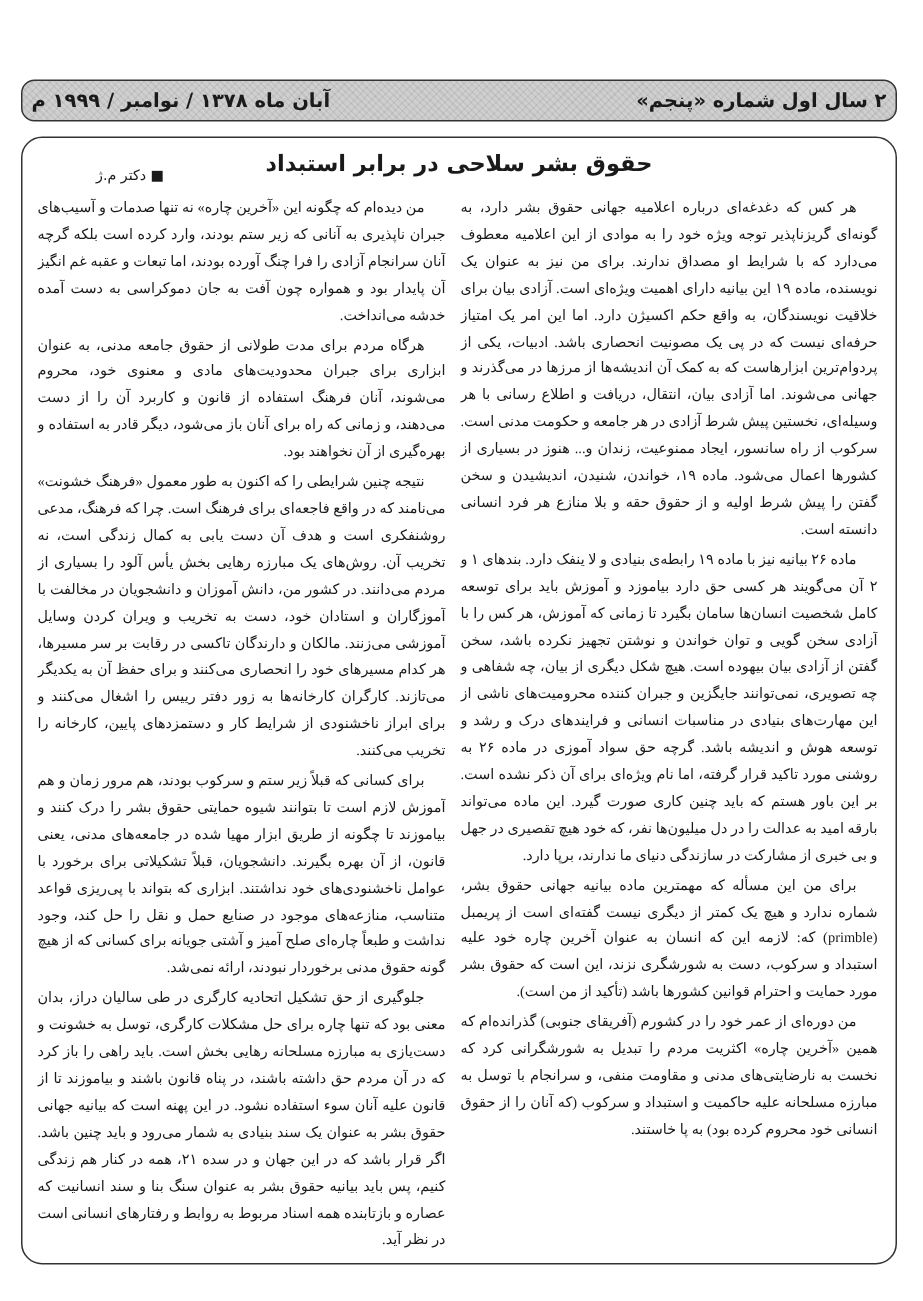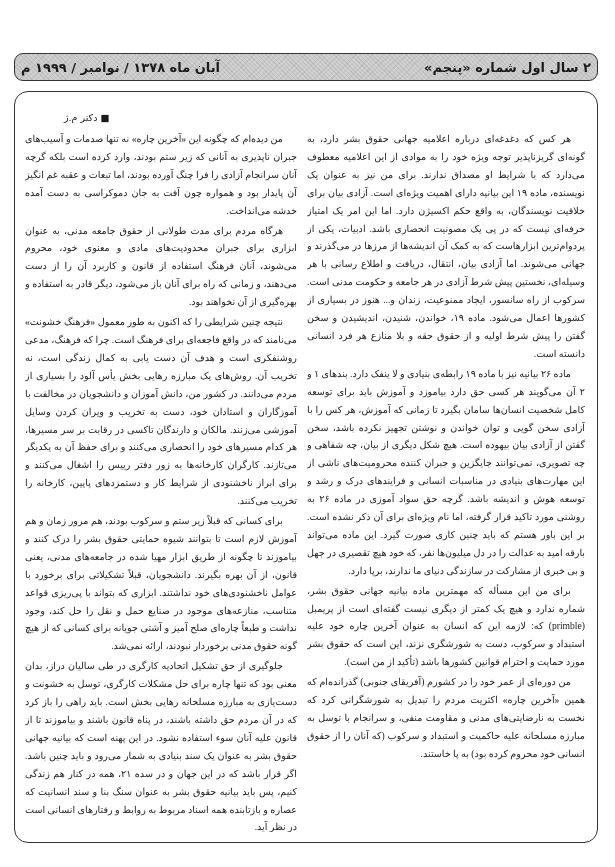--- a/index.html
+++ b/index.html
@@ -46,20 +46,21 @@
 </style>
 </head>
 <body>
 
 <div class="header-band">
   <span>۲ سال اول شماره «پنجم»</span>
   <span>آبان ماه ۱۳۷۸ / نوامبر / ۱۹۹۹ م</span>
 </div>
 
 <div class="article-box">
+  <div class="title">حقوق بشر سلاحی در برابر استبداد</div>
   <div class="author">■ دکتر م.ژ</div>
 
   <div class="col col-right">
     <p>هر کس که دغدغه‌ای درباره اعلامیه جهانی حقوق بشر دارد، به گونه‌ای گریزناپذیر توجه ویژه خود را به موادی از این اعلامیه معطوف می‌دارد که با شرایط او مصداق ندارند. برای من نیز به عنوان یک نویسنده، ماده ۱۹ این بیانیه دارای اهمیت ویژه‌ای است. آزادی بیان برای خلاقیت نویسندگان، به واقع حکم اکسیژن دارد. اما این امر یک امتیاز حرفه‌ای نیست که در پی یک مصونیت انحصاری باشد. ادبیات، یکی از پردوام‌ترین ابزارهاست که به کمک آن اندیشه‌ها از مرزها در می‌گذرند و جهانی می‌شوند. اما آزادی بیان، انتقال، دریافت و اطلاع رسانی با هر وسیله‌ای، نخستین پیش شرط آزادی در هر جامعه و حکومت مدنی است. سرکوب از راه سانسور، ایجاد ممنوعیت، زندان و... هنوز در بسیاری از کشورها اعمال می‌شود. ماده ۱۹، خواندن، شنیدن، اندیشیدن و سخن گفتن را پیش شرط اولیه و از حقوق حقه و بلا منازع هر فرد انسانی دانسته است.</p>
     <p>ماده ۲۶ بیانیه نیز با ماده ۱۹ رابطه‌ی بنیادی و لا ینفک دارد. بندهای ۱ و ۲ آن می‌گویند هر کسی حق دارد بیاموزد و آموزش باید برای توسعه کامل شخصیت انسان‌ها سامان بگیرد تا زمانی که آموزش، هر کس را با آزادی سخن گویی و توان خواندن و نوشتن تجهیز نکرده باشد، سخن گفتن از آزادی بیان بیهوده است. هیچ شکل دیگری از بیان، چه شفاهی و چه تصویری، نمی‌توانند جایگزین و جبران کننده محرومیت‌های ناشی از این مهارت‌های بنیادی در مناسبات انسانی و فرایندهای درک و رشد و توسعه هوش و اندیشه باشد. گرچه حق سواد آموزی در ماده ۲۶ به روشنی مورد تاکید قرار گرفته، اما نام ویژه‌ای برای آن ذکر نشده است. بر این باور هستم که باید چنین کاری صورت گیرد. این ماده می‌تواند بارقه امید به عدالت را در دل میلیون‌ها نفر، که خود هیچ تقصیری در جهل و بی خبری از مشارکت در سازندگی دنیای ما ندارند، برپا دارد.</p>
     <p>برای من این مسأله که مهمترین ماده بیانیه جهانی حقوق بشر، شماره ندارد و هیچ یک کمتر از دیگری نیست گفته‌ای است از پریمبل (primble) که: لازمه این که انسان به عنوان آخرین چاره خود علیه استبداد و سرکوب، دست به شورشگری نزند، این است که حقوق بشر مورد حمایت و احترام قوانین کشورها باشد (تأکید از من است).</p>
     <p>من دوره‌ای از عمر خود را در کشورم (آفریقای جنوبی) گذرانده‌ام که همین «آخرین چاره» اکثریت مردم را تبدیل به شورشگرانی کرد که نخست به نارضایتی‌های مدنی و مقاومت منفی، و سرانجام با توسل به مبارزه مسلحانه علیه حاکمیت و استبداد و سرکوب (که آنان را از حقوق انسانی خود محروم کرده بود) به پا خاستند.</p>
   </div>
 
   <div class="col col-left">

